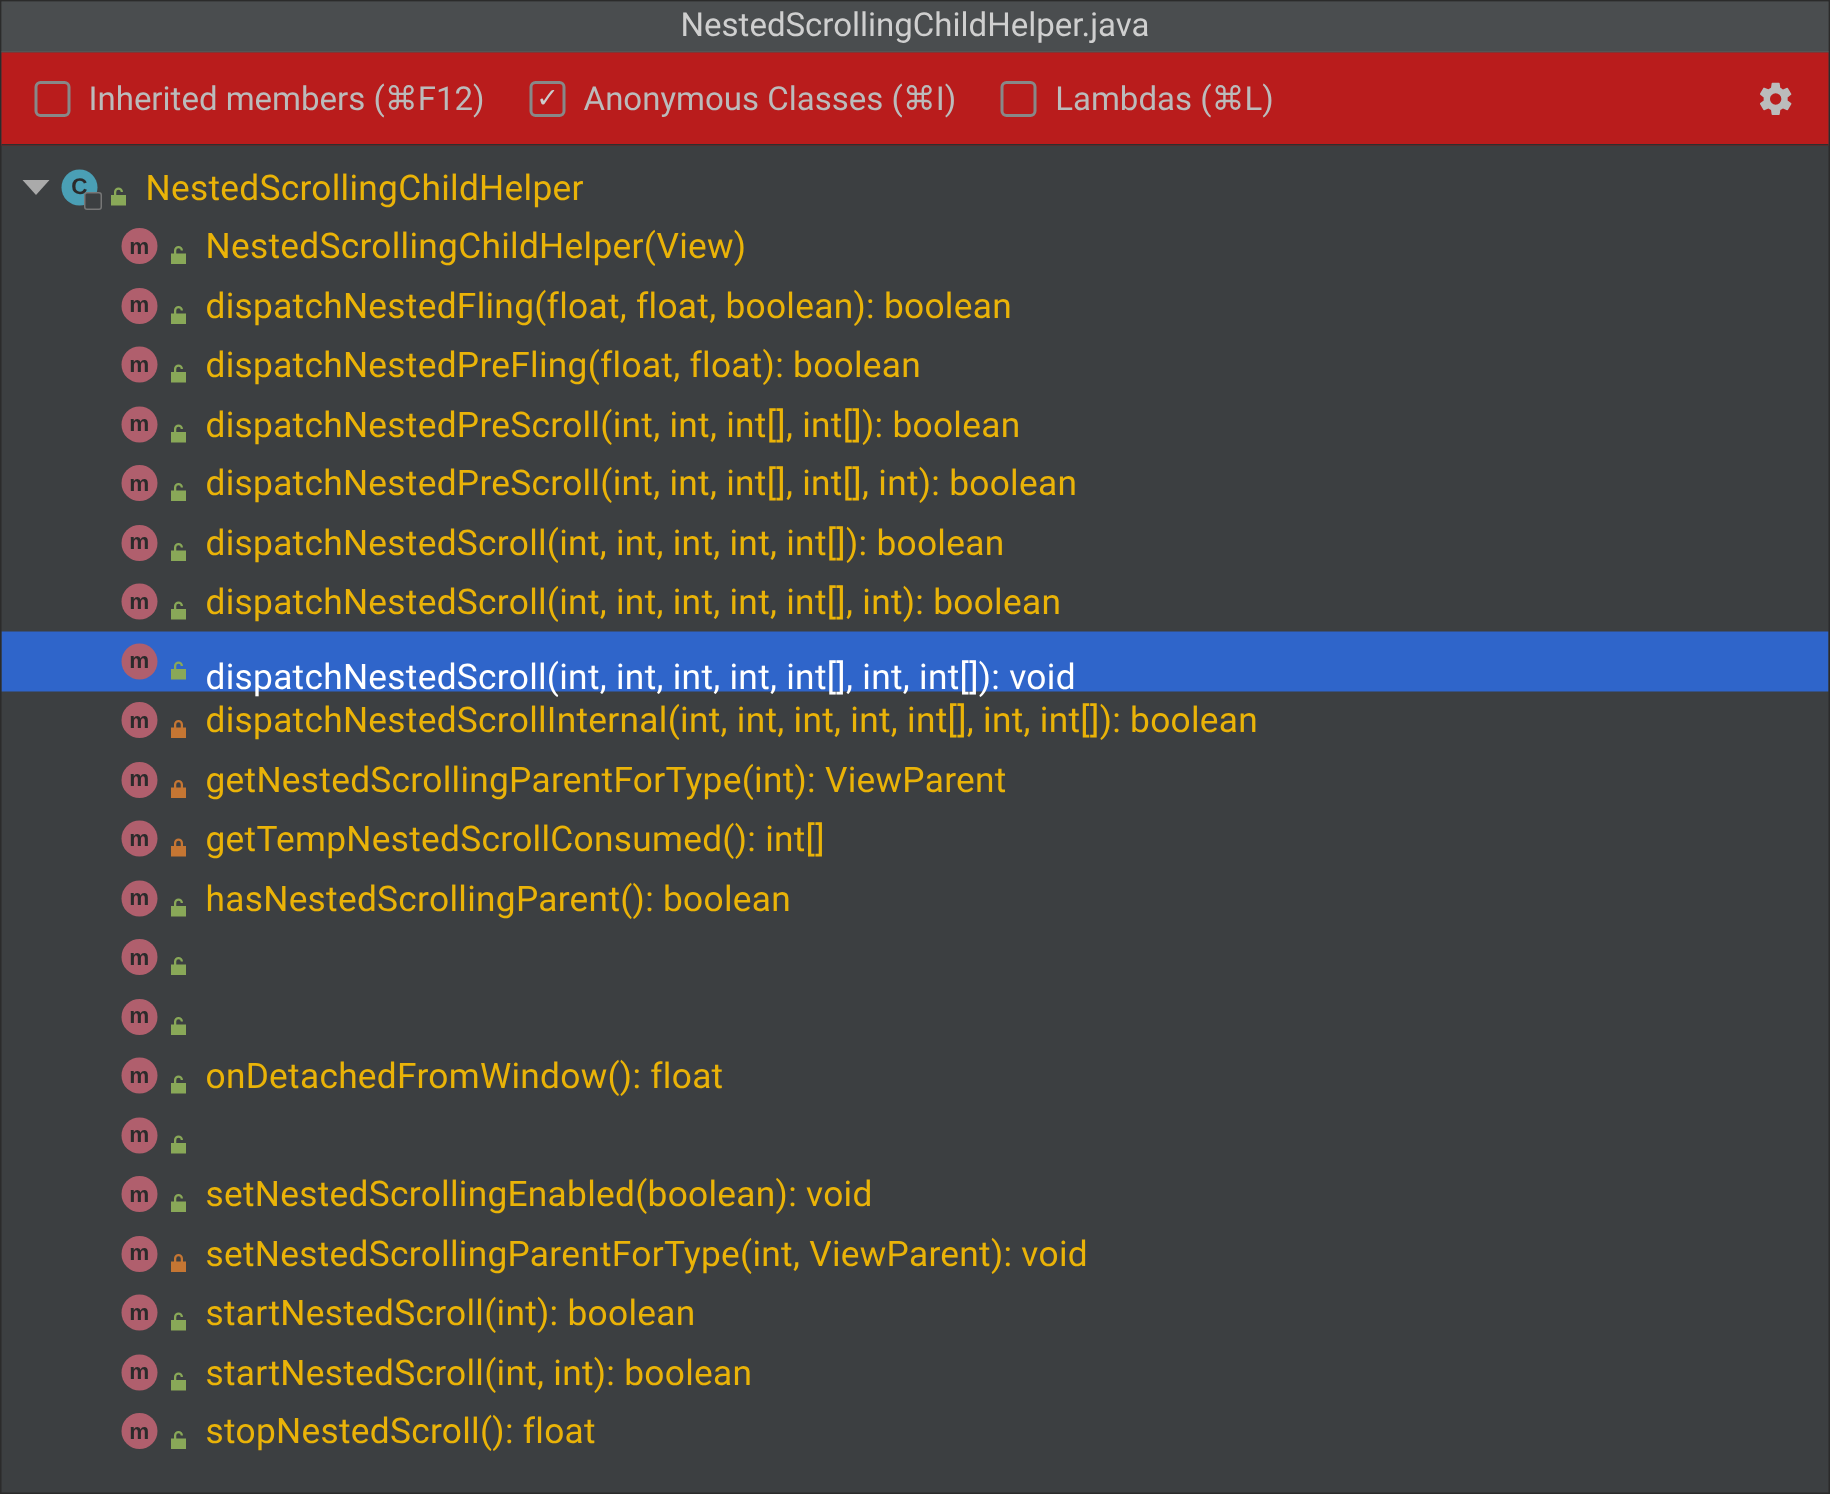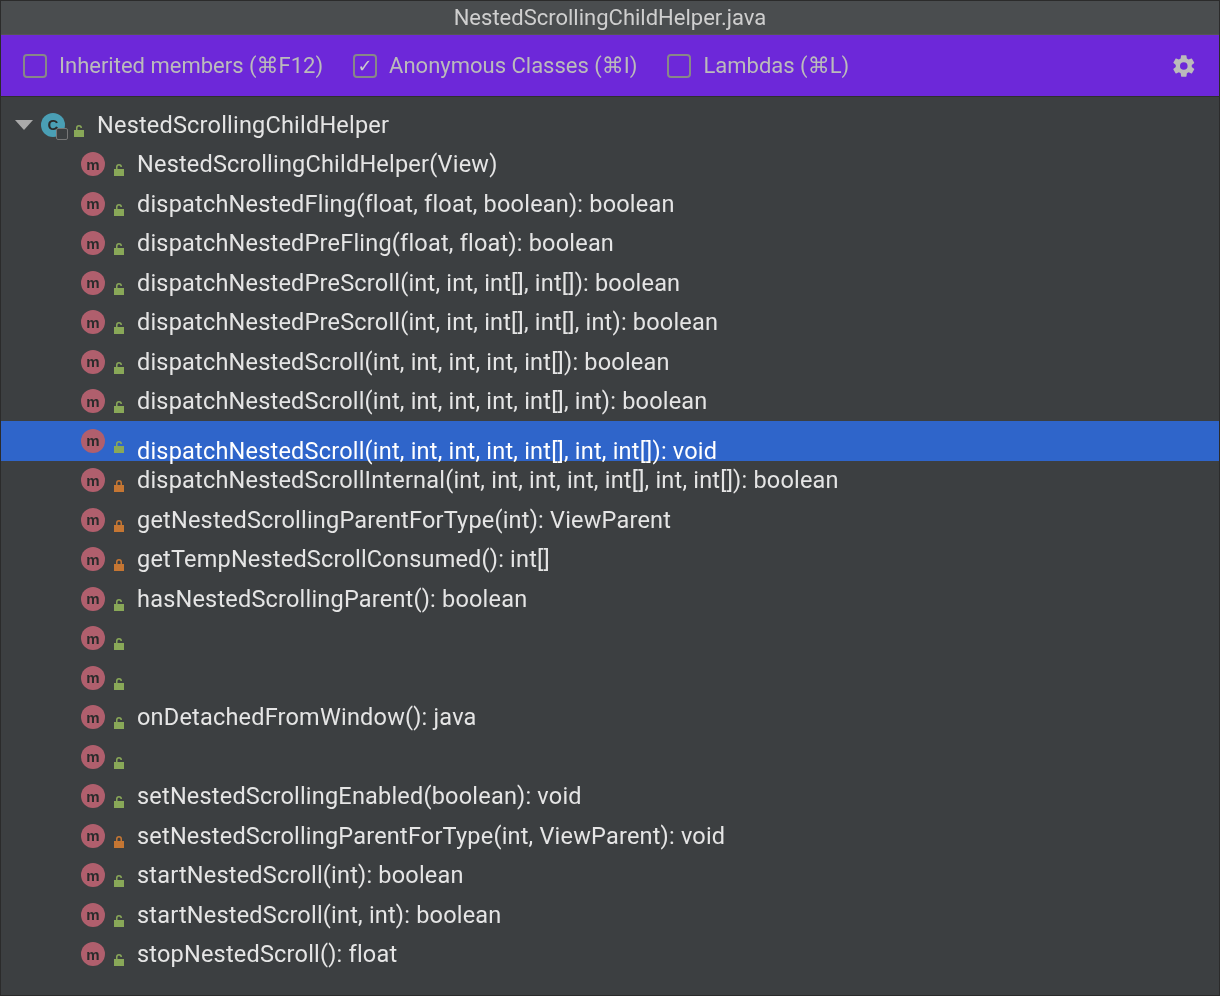--- a/index.html
+++ b/index.html
@@ -26,21 +26,21 @@
     display: flex;
     align-items: center;
     justify-content: center;
     border-bottom: 1px solid #555;
   }
   .titlebar-text {
     color: #cfcfcf;
     font-size: 22px;
   }
   .toolbar {
-    background: #6d28d9;
+    background: #b91c1c;
     height: 62px;
     display: flex;
     align-items: center;
     padding: 0 22px;
     border-bottom: 1px solid #2f2f2f;
     gap: 30px;
   }
   .filter {
     display: flex;
     align-items: center;
@@ -129,21 +129,21 @@
   .icon-method {
     background: #b05f6d;
     color: #2b2b2b;
   }
   .vis-icon {
     width: 16px; height: 16px;
     margin-right: 10px;
     flex-shrink:0;
     position: relative;
   }
-  .label { color: #e5e5e5; }
+  .label { color: #eab308; }
   .row.selected .label { color: #fff; margin-top: 20px; }
 </style>
 </head>
 <body>
 
 <div class="window">
   <div class="titlebar">
     <span class="titlebar-text">NestedScrollingChildHelper.java</span>
   </div>
   <div class="toolbar">
@@ -273,21 +273,21 @@
           <span class="icon-method">m</span>
           <span class="vis-icon"><svg viewBox="0 0 16 16">
               <path fill="#89a858" d="M5 7V5a3 3 0 016 0h-1.5a1.5 1.5 0 00-3 0v2H13v7H3V7z"></path>
             </svg></span>
         </div>
         <div class="row level-1">
           <span class="icon-method">m</span>
           <span class="vis-icon"><svg viewBox="0 0 16 16">
               <path fill="#89a858" d="M5 7V5a3 3 0 016 0h-1.5a1.5 1.5 0 00-3 0v2H13v7H3V7z"></path>
             </svg></span>
-          <span class="label">onDetachedFromWindow(): java</span>
+          <span class="label">onDetachedFromWindow(): float</span>
         </div>
         <div class="row level-1">
           <span class="icon-method">m</span>
           <span class="vis-icon"><svg viewBox="0 0 16 16">
               <path fill="#89a858" d="M5 7V5a3 3 0 016 0h-1.5a1.5 1.5 0 00-3 0v2H13v7H3V7z"></path>
             </svg></span>
         </div>
         <div class="row level-1">
           <span class="icon-method">m</span>
           <span class="vis-icon"><svg viewBox="0 0 16 16">

